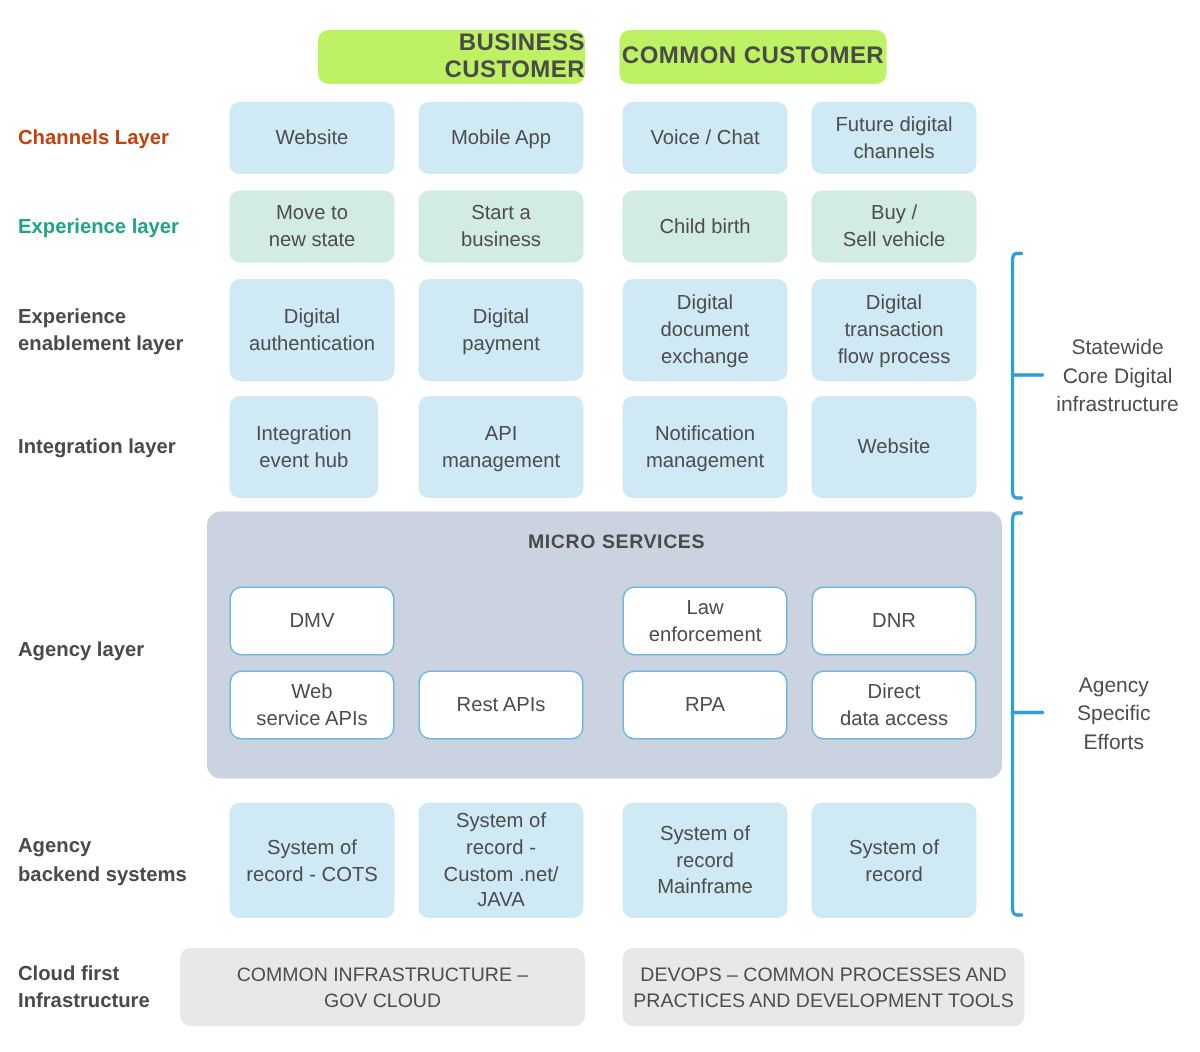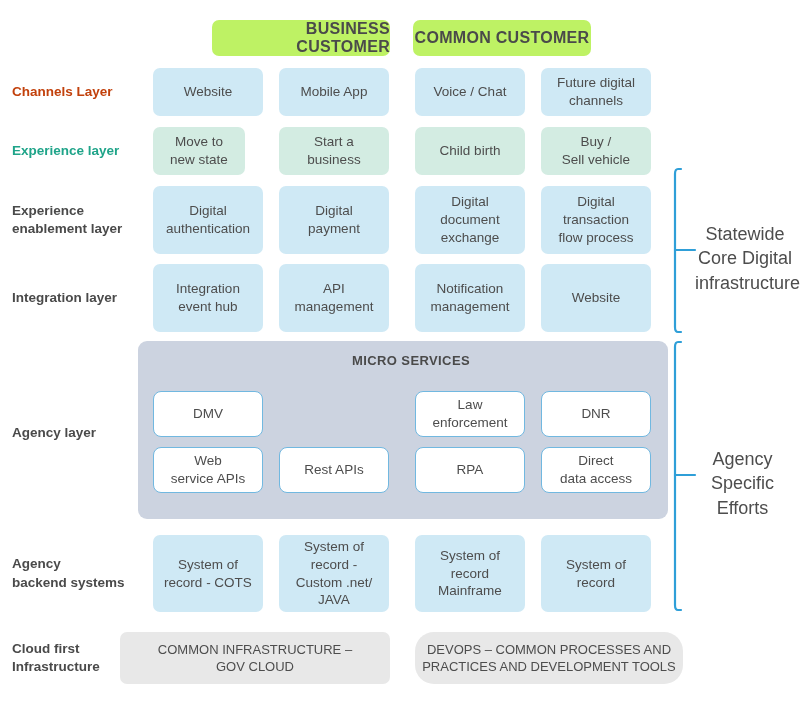--- a/index.html
+++ b/index.html
@@ -85,21 +85,21 @@
     text-align: center;
     font-size: 13px;
     font-weight: bold;
     letter-spacing: 0.4px;
     color: #4a4a4a;
   }
 
   
   .bracket-label {
     position: absolute;
-    font-size: 18px;
+    font-size: 14px;
     line-height: 1.35;
     color: #4d4d4d;
     text-align: center;
     white-space: pre-line;
   }
 </style>
 </head>
 <body>
 
 <div class="canvas">
@@ -112,21 +112,21 @@
   </div>
 
   <div class="abs row-label blue" style="left:12px; top:68px; width:135px; height:48px;">Channels Layer</div>
   <div class="abs cell blue" style="left:153px; top:68px; width:110px; height:48px;">Website</div>
   <div class="abs cell blue" style="left:279px; top:68px; width:110px; height:48px;">Mobile App</div>
   <div class="abs cell blue" style="left:415px; top:68px; width:110px; height:48px;">Voice / Chat</div>
   <div class="abs cell blue" style="left:541px; top:68px; width:110px; height:48px;">Future digital
 channels</div>
 
   <div class="abs row-label green" style="left:12px; top:127px; width:135px; height:48px;">Experience layer</div>
-  <div class="abs cell green" style="left:153px; top:127px; width:92px; height:48px;">Move to
+  <div class="abs cell green" style="left:153px; top:127px; width:110px; height:48px;">Move to
 new state</div>
   <div class="abs cell green" style="left:279px; top:127px; width:110px; height:48px;">Start a
 business</div>
   <div class="abs cell green" style="left:415px; top:127px; width:110px; height:48px;">Child birth</div>
   <div class="abs cell green" style="left:541px; top:127px; width:110px; height:48px;">Buy /
 Sell vehicle</div>
 
   <div class="abs row-label" style="left:12px; top:186px; width:140px; height:68px;">Experience
 enablement layer</div>
   <div class="abs cell blue" style="left:153px; top:186px; width:110px; height:68px;">Digital
@@ -134,21 +134,21 @@
   <div class="abs cell blue" style="left:279px; top:186px; width:110px; height:68px;">Digital
 payment</div>
   <div class="abs cell blue" style="left:415px; top:186px; width:110px; height:68px;">Digital
 document
 exchange</div>
   <div class="abs cell blue" style="left:541px; top:186px; width:110px; height:68px;">Digital
 transaction
 flow process</div>
 
   <div class="abs row-label" style="left:12px; top:264px; width:140px; height:68px;">Integration layer</div>
-  <div class="abs cell blue" style="left:153px; top:264px; width:110px; height:68px;">Integration
+  <div class="abs cell blue" style="left:153px; top:264px; width:99px; height:68px;">Integration
 event hub</div>
   <div class="abs cell blue" style="left:279px; top:264px; width:110px; height:68px;">API
 management</div>
   <div class="abs cell blue" style="left:415px; top:264px; width:110px; height:68px;">Notification
 management</div>
   <div class="abs cell blue" style="left:541px; top:264px; width:110px; height:68px;">Website</div>
 
   <div class="abs row-label" style="left:12px; top:410px; width:140px; height:46px;">Agency layer</div>
 
   <div class="abs ms-container" style="left:138px; top:341px; width:530px; height:178px;">
@@ -178,21 +178,21 @@
   <div class="abs cell blue" style="left:415px; top:535px; width:110px; height:77px;">System of
 record
 Mainframe</div>
   <div class="abs cell blue" style="left:541px; top:535px; width:110px; height:77px;">System of
 record</div>
 
   <div class="abs row-label" style="left:12px; top:632px; width:140px; height:52px;">Cloud first
 Infrastructure</div>
   <div class="abs cell grey" style="left:120px; top:632px; width:270px; height:52px;">COMMON INFRASTRUCTURE –
 GOV CLOUD</div>
-  <div class="abs cell grey" style="left:415px; top:632px; width:268px; height:52px;border-radius:19px;">DEVOPS – COMMON PROCESSES AND
+  <div class="abs cell grey" style="left:415px; top:632px; width:268px; height:52px;">DEVOPS – COMMON PROCESSES AND
 PRACTICES AND DEVELOPMENT TOOLS</div>
 
   <svg class="abs" style="left:670px; top:165px; width:30px; height:170px;" viewBox="0 0 30 170">
     <path d="M11 4 L8 4 Q5 4 5 9 L5 162 Q5 167 8 167 L11 167" fill="none" stroke="#2f9fd8" stroke-width="2.2" stroke-linecap="round"></path>
     <line x1="5" y1="85" x2="25" y2="85" stroke="#2f9fd8" stroke-width="2.2" stroke-linecap="round"></line>
   </svg>
   <div class="bracket-label" style="left:695px; top:222px; width:100px;">Statewide
 Core Digital
 infrastructure</div>
 

